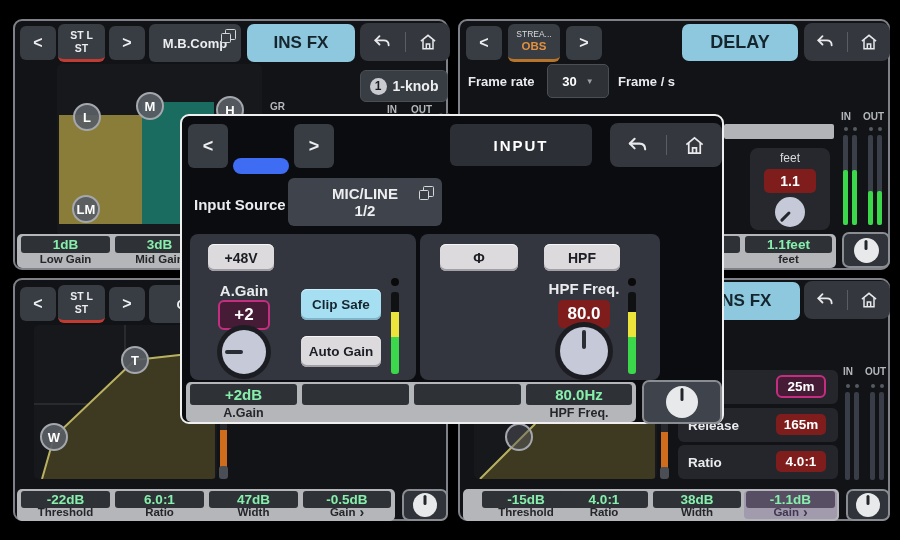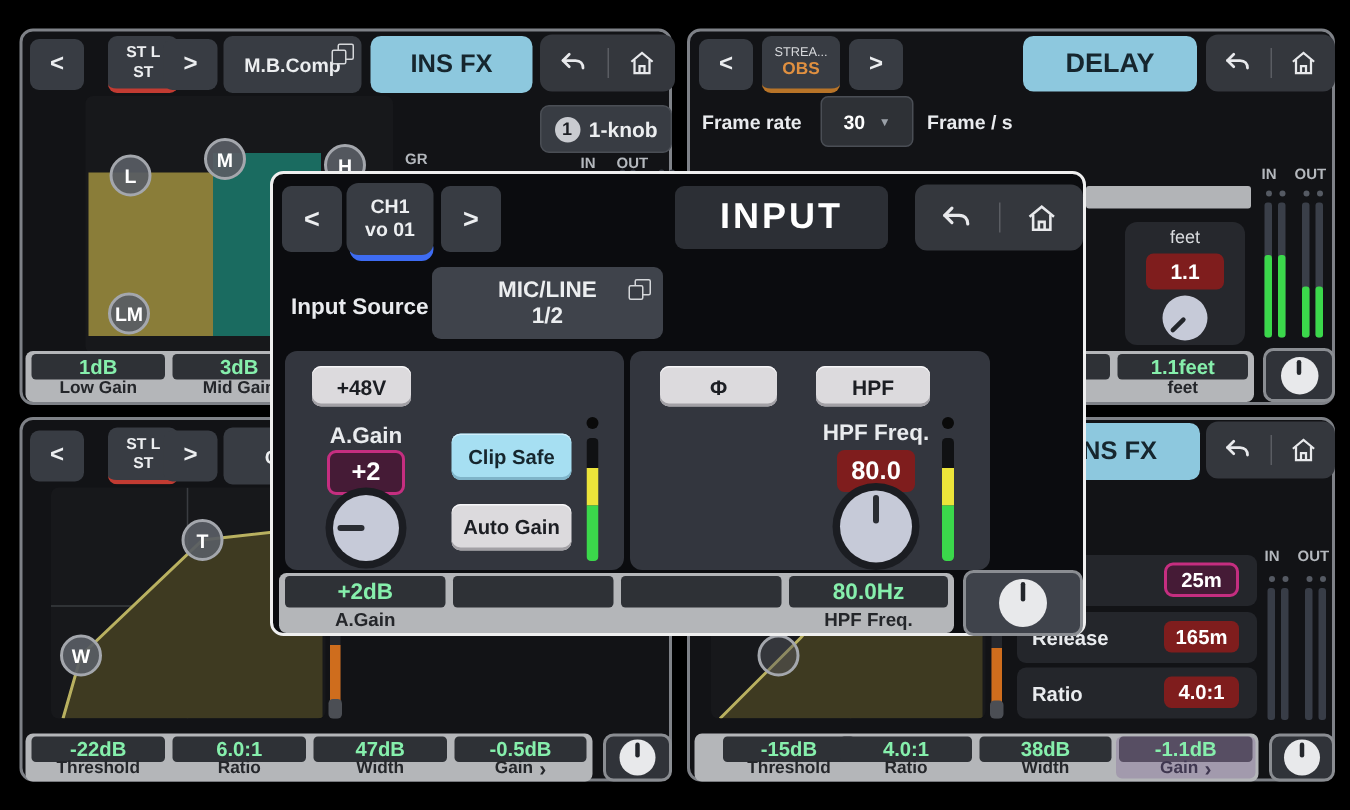--- a/index.html
+++ b/index.html
@@ -3,21 +3,21 @@
 <meta charset="utf-8">
 <style>
   html,body{margin:0;padding:0;background:#000;}
   body{width:900px;height:540px;position:relative;overflow:hidden;
        font-family:"Liberation Sans",sans-serif;-webkit-font-smoothing:antialiased;}
   .p{position:absolute;box-sizing:border-box;}
   .panel{background:#121316;border:2px solid #7e8187;border-radius:9px;}
   .btn{background:#383c43;border-radius:6px;color:#eceef0;display:flex;align-items:center;justify-content:center;font-weight:bold;}
   .btn2{flex-direction:column;line-height:1.15;font-size:10.5px;}
   .chv{font-size:16px;}
-  .redline{border-bottom:3px solid #c23b32;margin-left:14px;}
+  .redline{border-bottom:3px solid #c23b32;}
   .orgline{border-bottom:3px solid #b87428;}
   .tab{background:#8dc8de;color:#16262e;border-radius:7px;display:flex;align-items:center;justify-content:center;font-weight:bold;font-size:17px;}
   .nav{background:#34373d;border-radius:8px;display:flex;align-items:center;justify-content:space-evenly;}
   .navdiv{width:1px;height:20px;background:#5a5d63;}
   .display{background:#17181b;border-radius:5px;overflow:hidden;}
   .handle{border-radius:50%;background:rgba(88,92,99,.93);border:2px solid #a4a7ad;color:#fff;font-weight:bold;display:flex;align-items:center;justify-content:center;font-size:13px;}
   .footer{background:#b4b6b9;border-radius:5px;}
   .fcol{position:absolute;top:2px;bottom:2px;}
   .fval{position:absolute;left:2px;right:2px;top:0;height:17px;background:#2e3136;border-radius:3px;color:#86efac;font-weight:bold;font-size:13.5px;display:flex;align-items:center;justify-content:center;}
   .flab{position:absolute;left:0;right:0;bottom:0;height:14px;color:#24262a;font-weight:bold;font-size:11.5px;display:flex;align-items:center;justify-content:center;gap:4px;}
@@ -326,26 +326,22 @@
     </div>
   </div>
   <div class="p kbtn" style="left:386px;top:209px;width:44px;height:32px;">
     <div class="kcirc" style="width:24px;height:24px;"></div>
   </div>
 </div>
 
 <div class="p overlay" style="left:180px;top:114px;width:544px;height:310px;">
   <div class="p btn chv" style="left:6px;top:8px;width:40px;height:44px;font-size:18px;">&lt;</div>
   <div class="p bluepill" style="left:51px;top:42px;width:56px;height:16px;"></div>
-  <div class="p btn btn2" style="left:49px;top:6px;width:58px;height:48px;font-size:13px;border-radius:8px;">
-    <span>CH1</span>
-    <span>vo 01</span>
-  </div>
   <div class="p btn chv" style="left:112px;top:8px;width:40px;height:44px;font-size:18px;">&gt;</div>
-  <div class="p" style="left:268px;top:8px;width:142px;height:42px;background:#2c2f35;border-radius:6px;color:#fff;font-weight:bold;font-size:24px;letter-spacing:2px;display:flex;align-items:center;justify-content:center;">INPUT</div>
+  <div class="p" style="left:268px;top:8px;width:142px;height:42px;background:#2c2f35;border-radius:6px;color:#fff;font-weight:bold;font-size:15px;letter-spacing:2px;display:flex;align-items:center;justify-content:center;">INPUT</div>
   <div class="p nav" style="left:428px;top:7px;width:112px;height:44px;">
     <span>
         <svg width="23" height="23" viewBox="0 0 24 24" fill="none" stroke="#e8e9ec" stroke-width="2.2" stroke-linecap="round" stroke-linejoin="round">
           <path d="M9 5 L4 10 L9 15"></path>
           <path d="M4 10 h10 c4 0 6 2.5 6 6"></path>
         </svg>
       </span>
     <span class="navdiv"></span>
     <span>
         <svg width="23" height="23" viewBox="0 0 24 24" fill="none" stroke="#e8e9ec" stroke-width="1.8">

